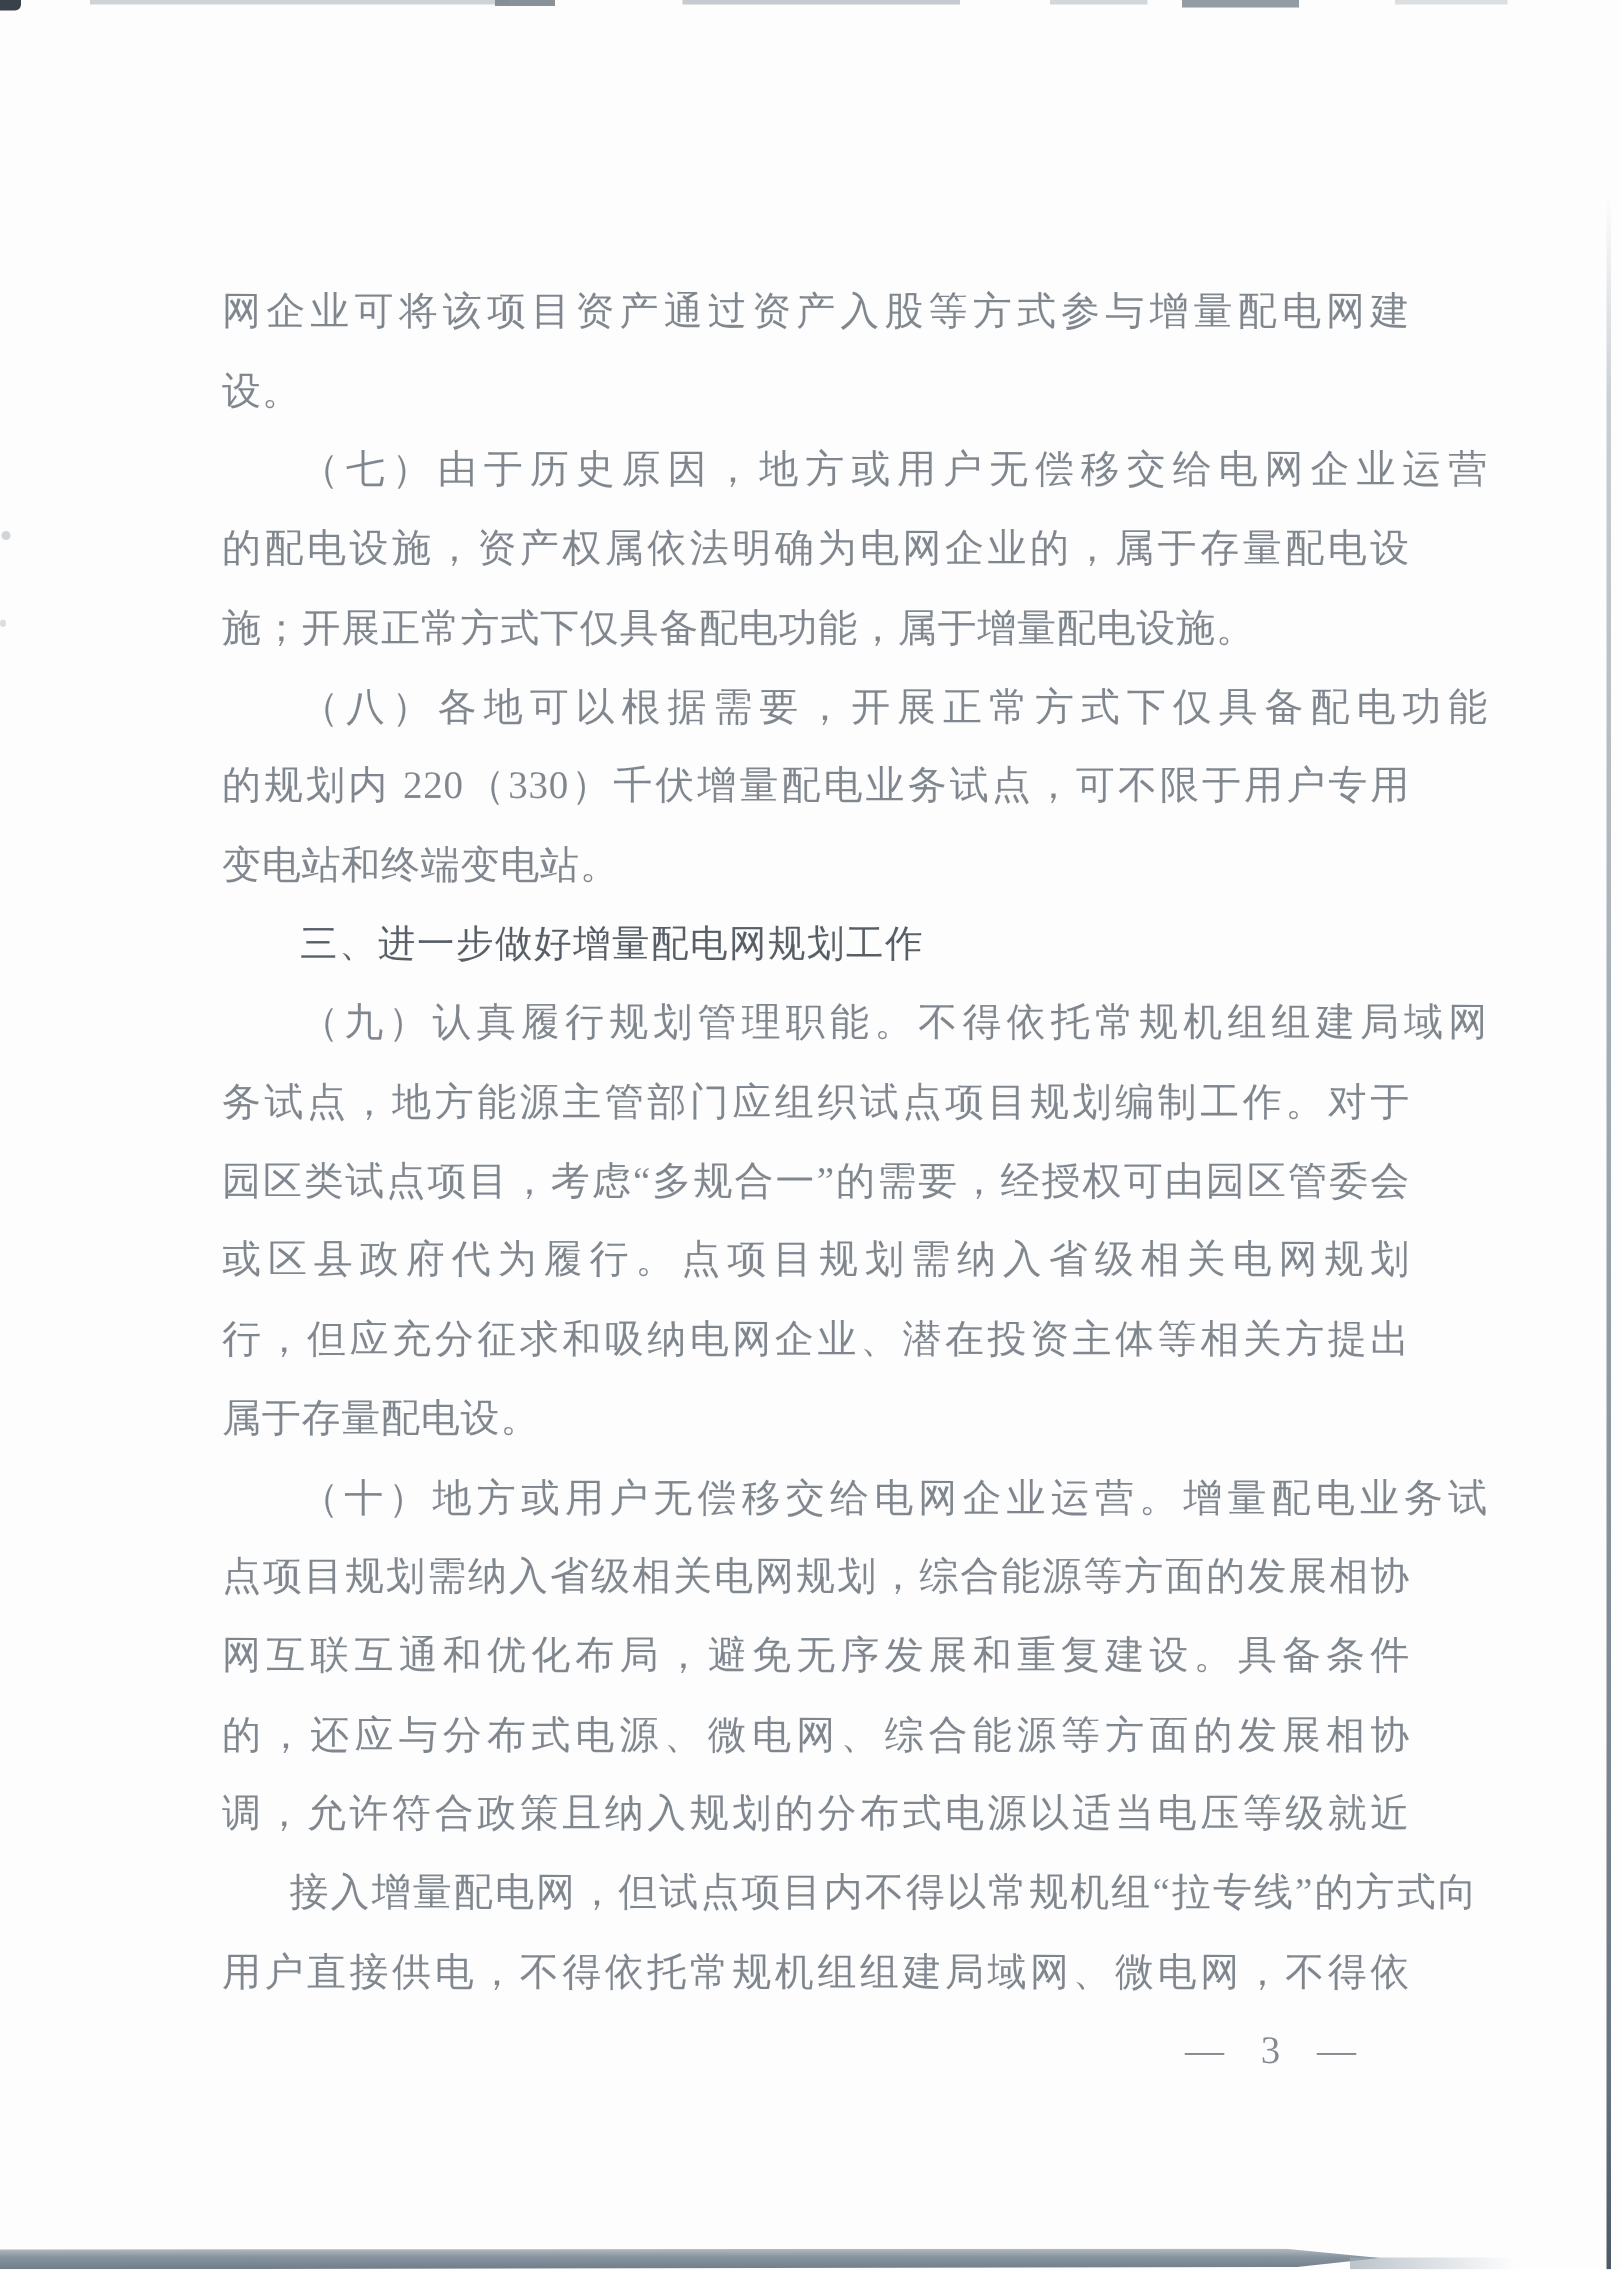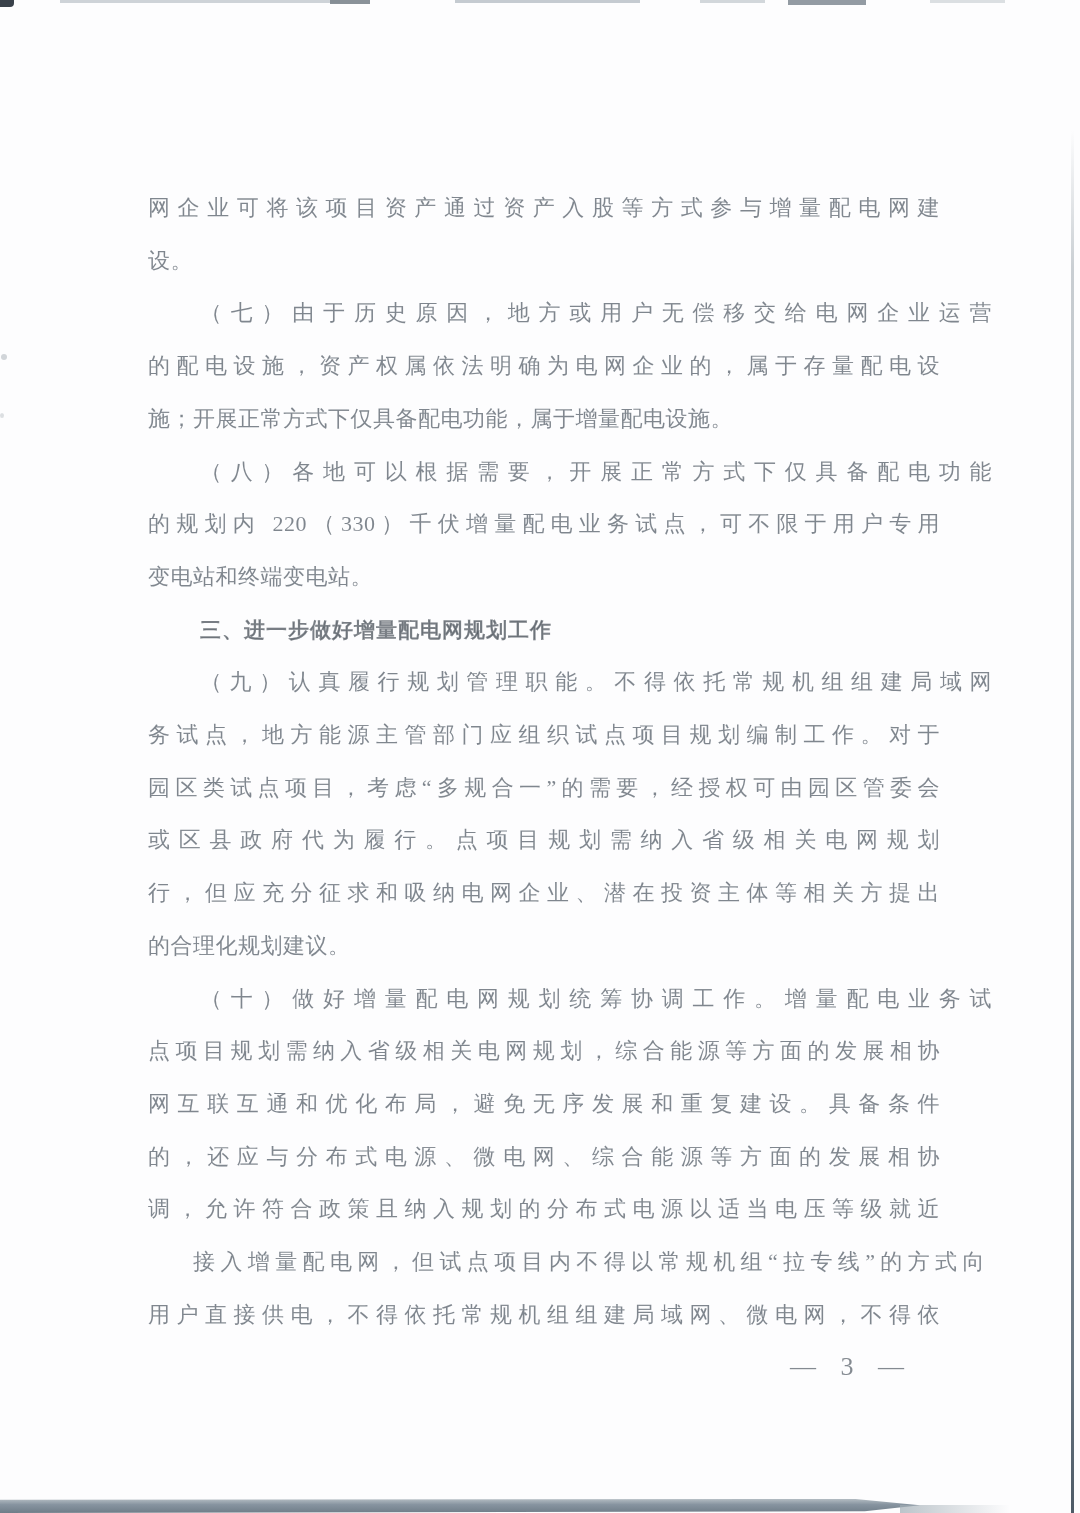--- a/index.html
+++ b/index.html
@@ -11,34 +11,34 @@
     background: var(--page-bg, #fdfdfe);
     overflow:hidden;
     font-family:"Liberation Serif","DejaVu Serif",serif;
   }
 
   
   .line {
     position:absolute;
     left:148px; width:792px; height:53px;
     line-height:53px;
-    font-size:22px;
+    font-size:26px;
     color: var(--body-text, #7f868e);
     white-space:nowrap;
     letter-spacing:0.5px;
     -webkit-text-stroke:0.2px rgba(255,255,255,0.25);
   }
   .line.fill {
     text-align:justify;
     text-align-last:justify;
   }
   .line.heading {
     font-family:"Liberation Sans","DejaVu Sans",sans-serif;
-    font-weight:bold;
-    font-size:21px;
+    font-weight:normal;
+    font-size:25px;
     color: var(--heading-text, #575e66);
     letter-spacing:1px;
   }
   .line.pagenum {
     text-align:right;
     text-align-last:right;
     padding-right:34px;
     width:758px;
     font-size:26px;
     color:#848a91;
@@ -113,22 +113,22 @@
       <div class="line body" style="top: 391.8px;">施；开展正常方式下仅具备配电功能，属于增量配电设施。</div>
       <div class="line body fill" style="top: 444.5px; padding-left: 52px;">（八）各地可以根据需要，开展正常方式下仅具备配电功能</div>
       <div class="line body fill" style="top: 497.2px;">的规划内 220（330）千伏增量配电业务试点，可不限于用户专用</div>
       <div class="line body" style="top: 549.9px;">变电站和终端变电站。</div>
       <div class="line heading" style="top: 602.6px; padding-left: 52px;">三、进一步做好增量配电网规划工作</div>
       <div class="line body fill" style="top: 655.3px; padding-left: 52px;">（九）认真履行规划管理职能。不得依托常规机组组建局域网</div>
       <div class="line body fill" style="top: 708px;">务试点，地方能源主管部门应组织试点项目规划编制工作。对于</div>
       <div class="line body fill" style="top: 760.7px;">园区类试点项目，考虑“多规合一”的需要，经授权可由园区管委会</div>
       <div class="line body fill" style="top: 813.4px;">或区县政府代为履行。点项目规划需纳入省级相关电网规划</div>
       <div class="line body fill" style="top: 866.1px;">行，但应充分征求和吸纳电网企业、潜在投资主体等相关方提出</div>
-      <div class="line body" style="top: 918.8px;">的合理化规划建议。</div>
-      <div class="line body fill" style="top: 971.5px; padding-left: 52px;">（十）做好增量配电网规划统筹协调工作。增量配电业务试</div>
+      <div class="line body" style="top: 918.8px;">属于存量配电设。</div>
+      <div class="line body fill" style="top: 971.5px; padding-left: 52px;">（十）地方或用户无偿移交给电网企业运营。增量配电业务试</div>
       <div class="line body fill" style="top: 1024.2px;">点项目规划需纳入省级相关电网规划，综合能源等方面的发展相协</div>
       <div class="line body fill" style="top: 1076.9px;">网互联互通和优化布局，避免无序发展和重复建设。具备条件</div>
       <div class="line body fill" style="top: 1129.6px;">的，还应与分布式电源、微电网、综合能源等方面的发展相协</div>
       <div class="line body fill" style="top: 1182.3px;">调，允许符合政策且纳入规划的分布式电源以适当电压等级就近</div>
       <div class="line body fill" style="top: 1235px; margin-left: 45px;">接入增量配电网，但试点项目内不得以常规机组“拉专线”的方式向</div>
       <div class="line body fill" style="top: 1287.7px;">用户直接供电，不得依托常规机组组建局域网、微电网，不得依</div>
       <div class="line pagenum" style="top: 1340.4px;">— 3 —</div>
     </div>
 
   <div class="page-edge-line"></div>

